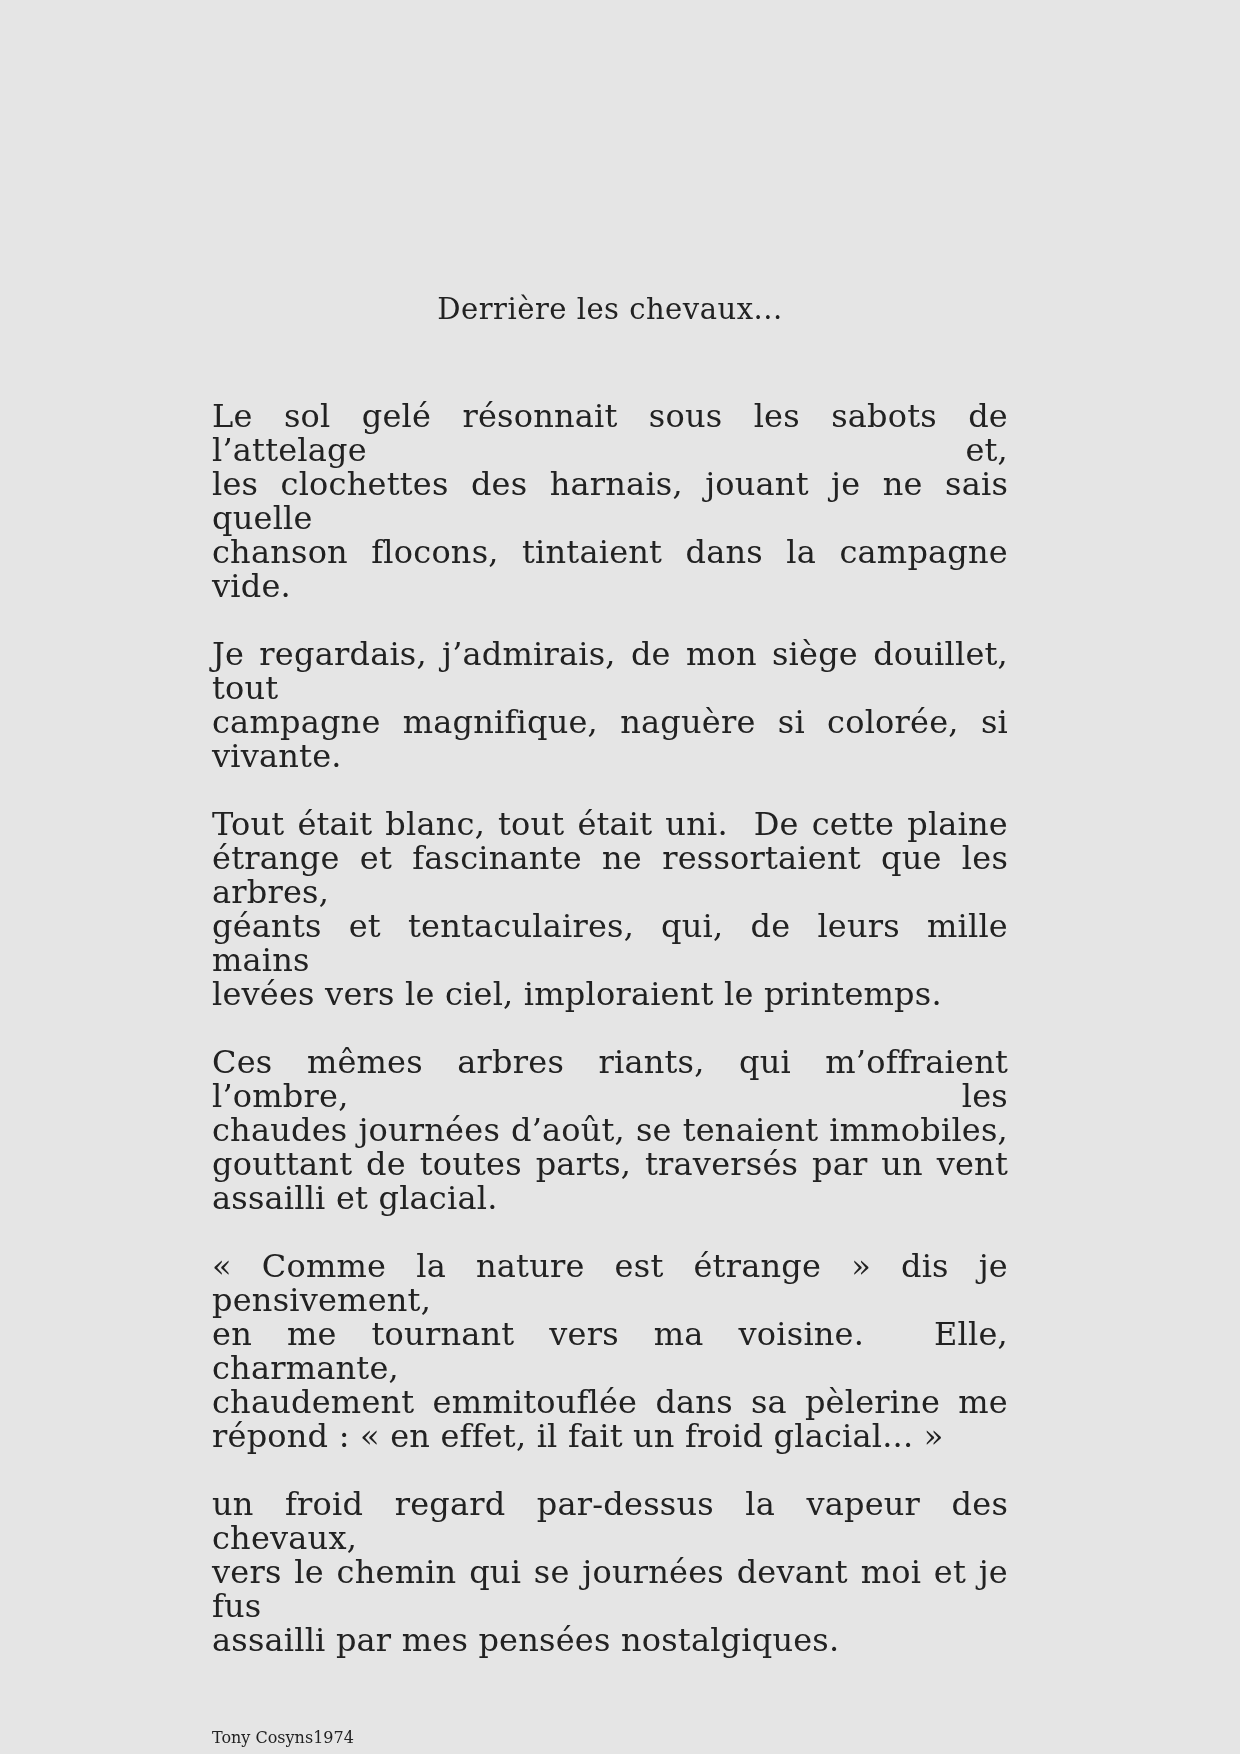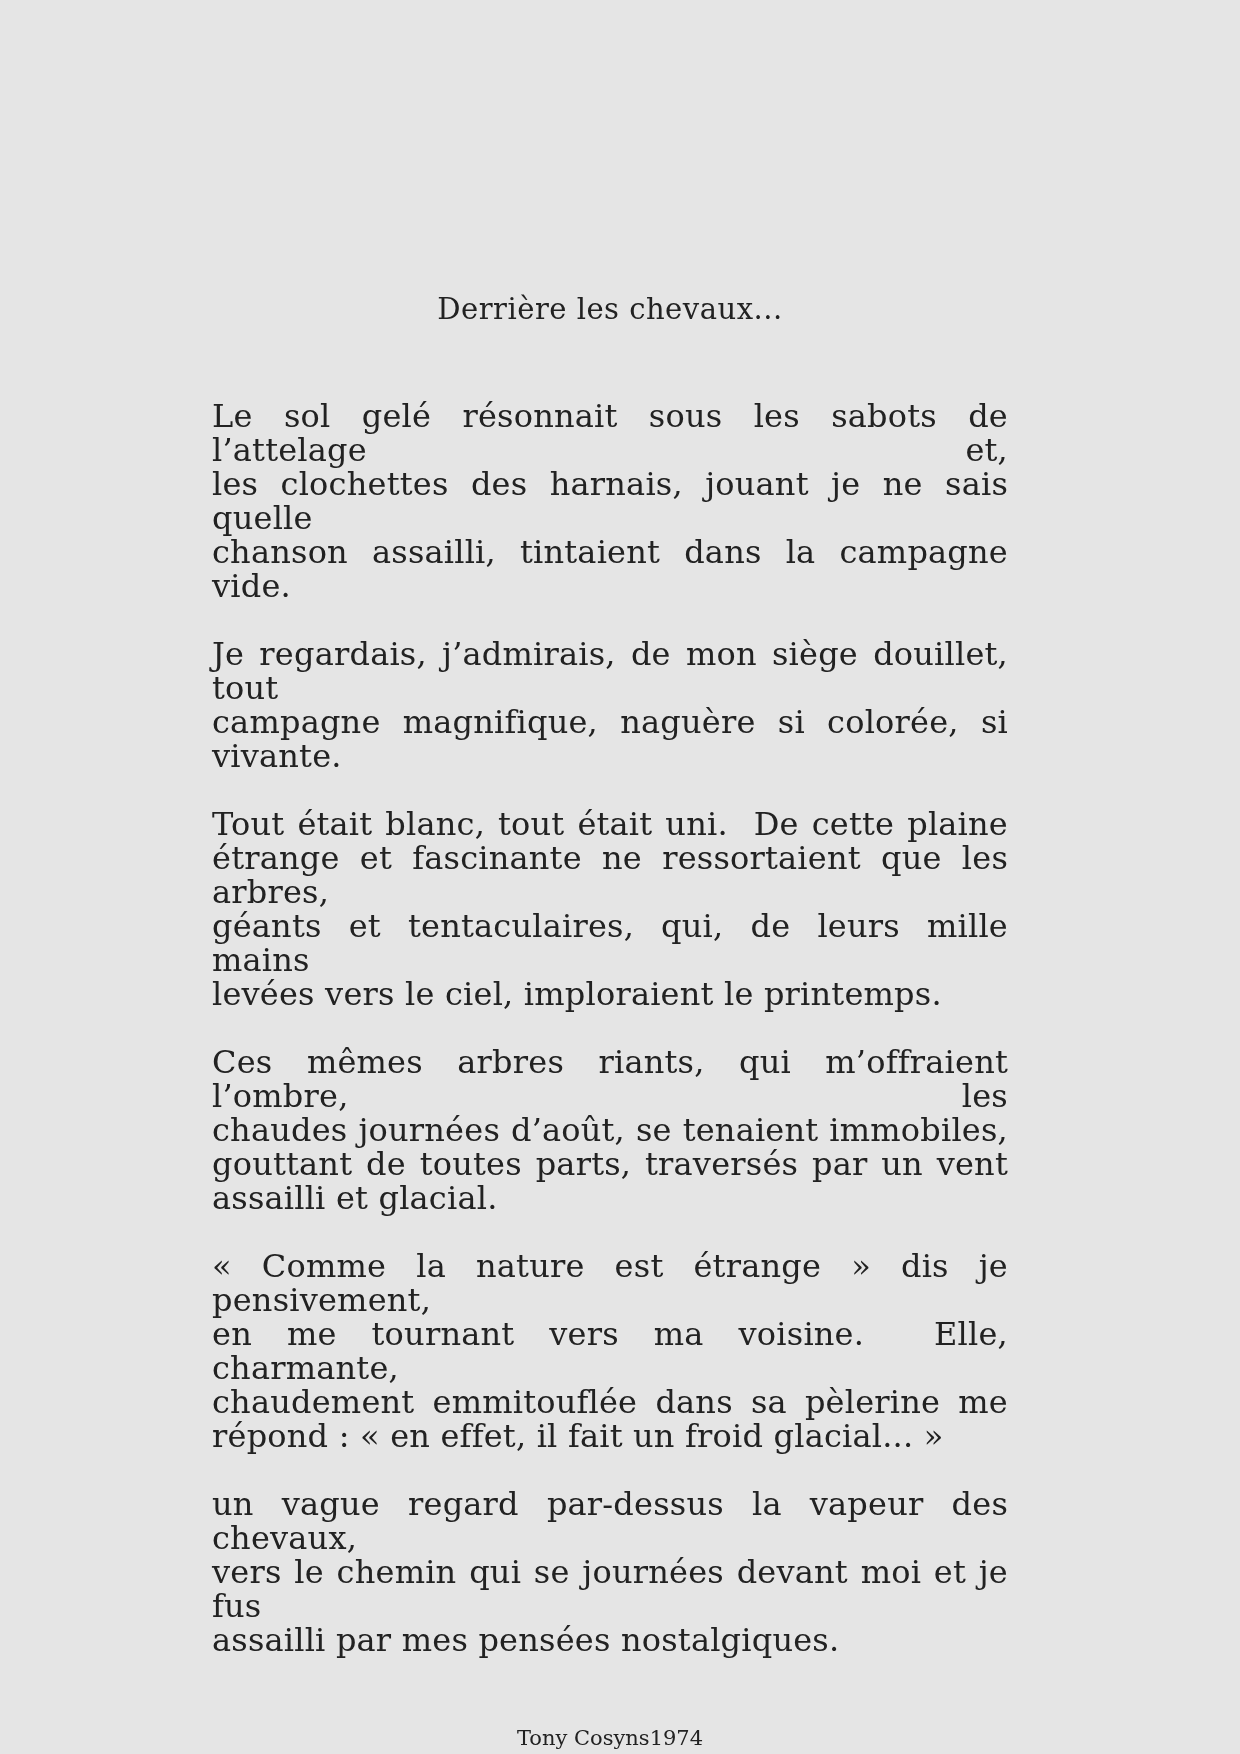--- a/index.html
+++ b/index.html
@@ -41,37 +41,37 @@
   }
   .paragraph + .paragraph { margin-top: 34px; }
   .line {
     text-align: justify;
     text-align-last: left;
   }
   .line.fit { text-align-last: justify; }
   .footer {
     margin-top: 64px;
     display: flex;
-    justify-content: center;
+    justify-content: flex-start;
     align-items: baseline;
-    font-size: 21px;
+    font-size: 16px;
     line-height: 34px;
   }
 </style>
 </head>
 <body>
 
 <div class="page">
   <div class="column">
     <h1 class="title">Derrière les chevaux...</h1>
     <div id="paragraphs">
         <div class="paragraph">
           <div class="line fit">Le sol gelé résonnait sous les sabots de l’attelage et,</div>
           <div class="line fit">les clochettes des harnais, jouant je ne sais quelle</div>
-          <div class="line">chanson assailli, tintaient dans la campagne vide.</div>
+          <div class="line">chanson flocons, tintaient dans la campagne vide.</div>
         </div>
         <div class="paragraph">
           <div class="line fit">Je regardais, j’admirais, de mon siège douillet, tout</div>
           <div class="line">campagne magnifique, naguère si colorée, si vivante.</div>
         </div>
         <div class="paragraph">
           <div class="line fit">Tout était blanc, tout était uni.&nbsp; De cette plaine</div>
           <div class="line fit">étrange et fascinante ne ressortaient que les arbres,</div>
           <div class="line fit">géants et tentaculaires, qui, de leurs mille mains</div>
           <div class="line">levées vers le ciel, imploraient le printemps.</div>
@@ -82,21 +82,21 @@
           <div class="line fit">gouttant de toutes parts, traversés par un vent</div>
           <div class="line">assailli et glacial.</div>
         </div>
         <div class="paragraph">
           <div class="line fit">« Comme la nature est étrange » dis je pensivement,</div>
           <div class="line fit">en me tournant vers ma voisine.&nbsp; Elle, charmante,</div>
           <div class="line fit">chaudement emmitouflée dans sa pèlerine me</div>
           <div class="line">répond : « en effet, il fait un froid glacial... »</div>
         </div>
         <div class="paragraph">
-          <div class="line fit">un vague regard par-dessus la vapeur des chevaux,</div>
+          <div class="line fit">un froid regard par-dessus la vapeur des chevaux,</div>
           <div class="line fit">vers le chemin qui se journées devant moi et je fus</div>
           <div class="line">assailli par mes pensées nostalgiques.</div>
         </div>
       </div>
     <div class="footer">
       <span>Tony Cosyns</span>
       <span>1974</span>
     </div>
   </div>
 </div>

